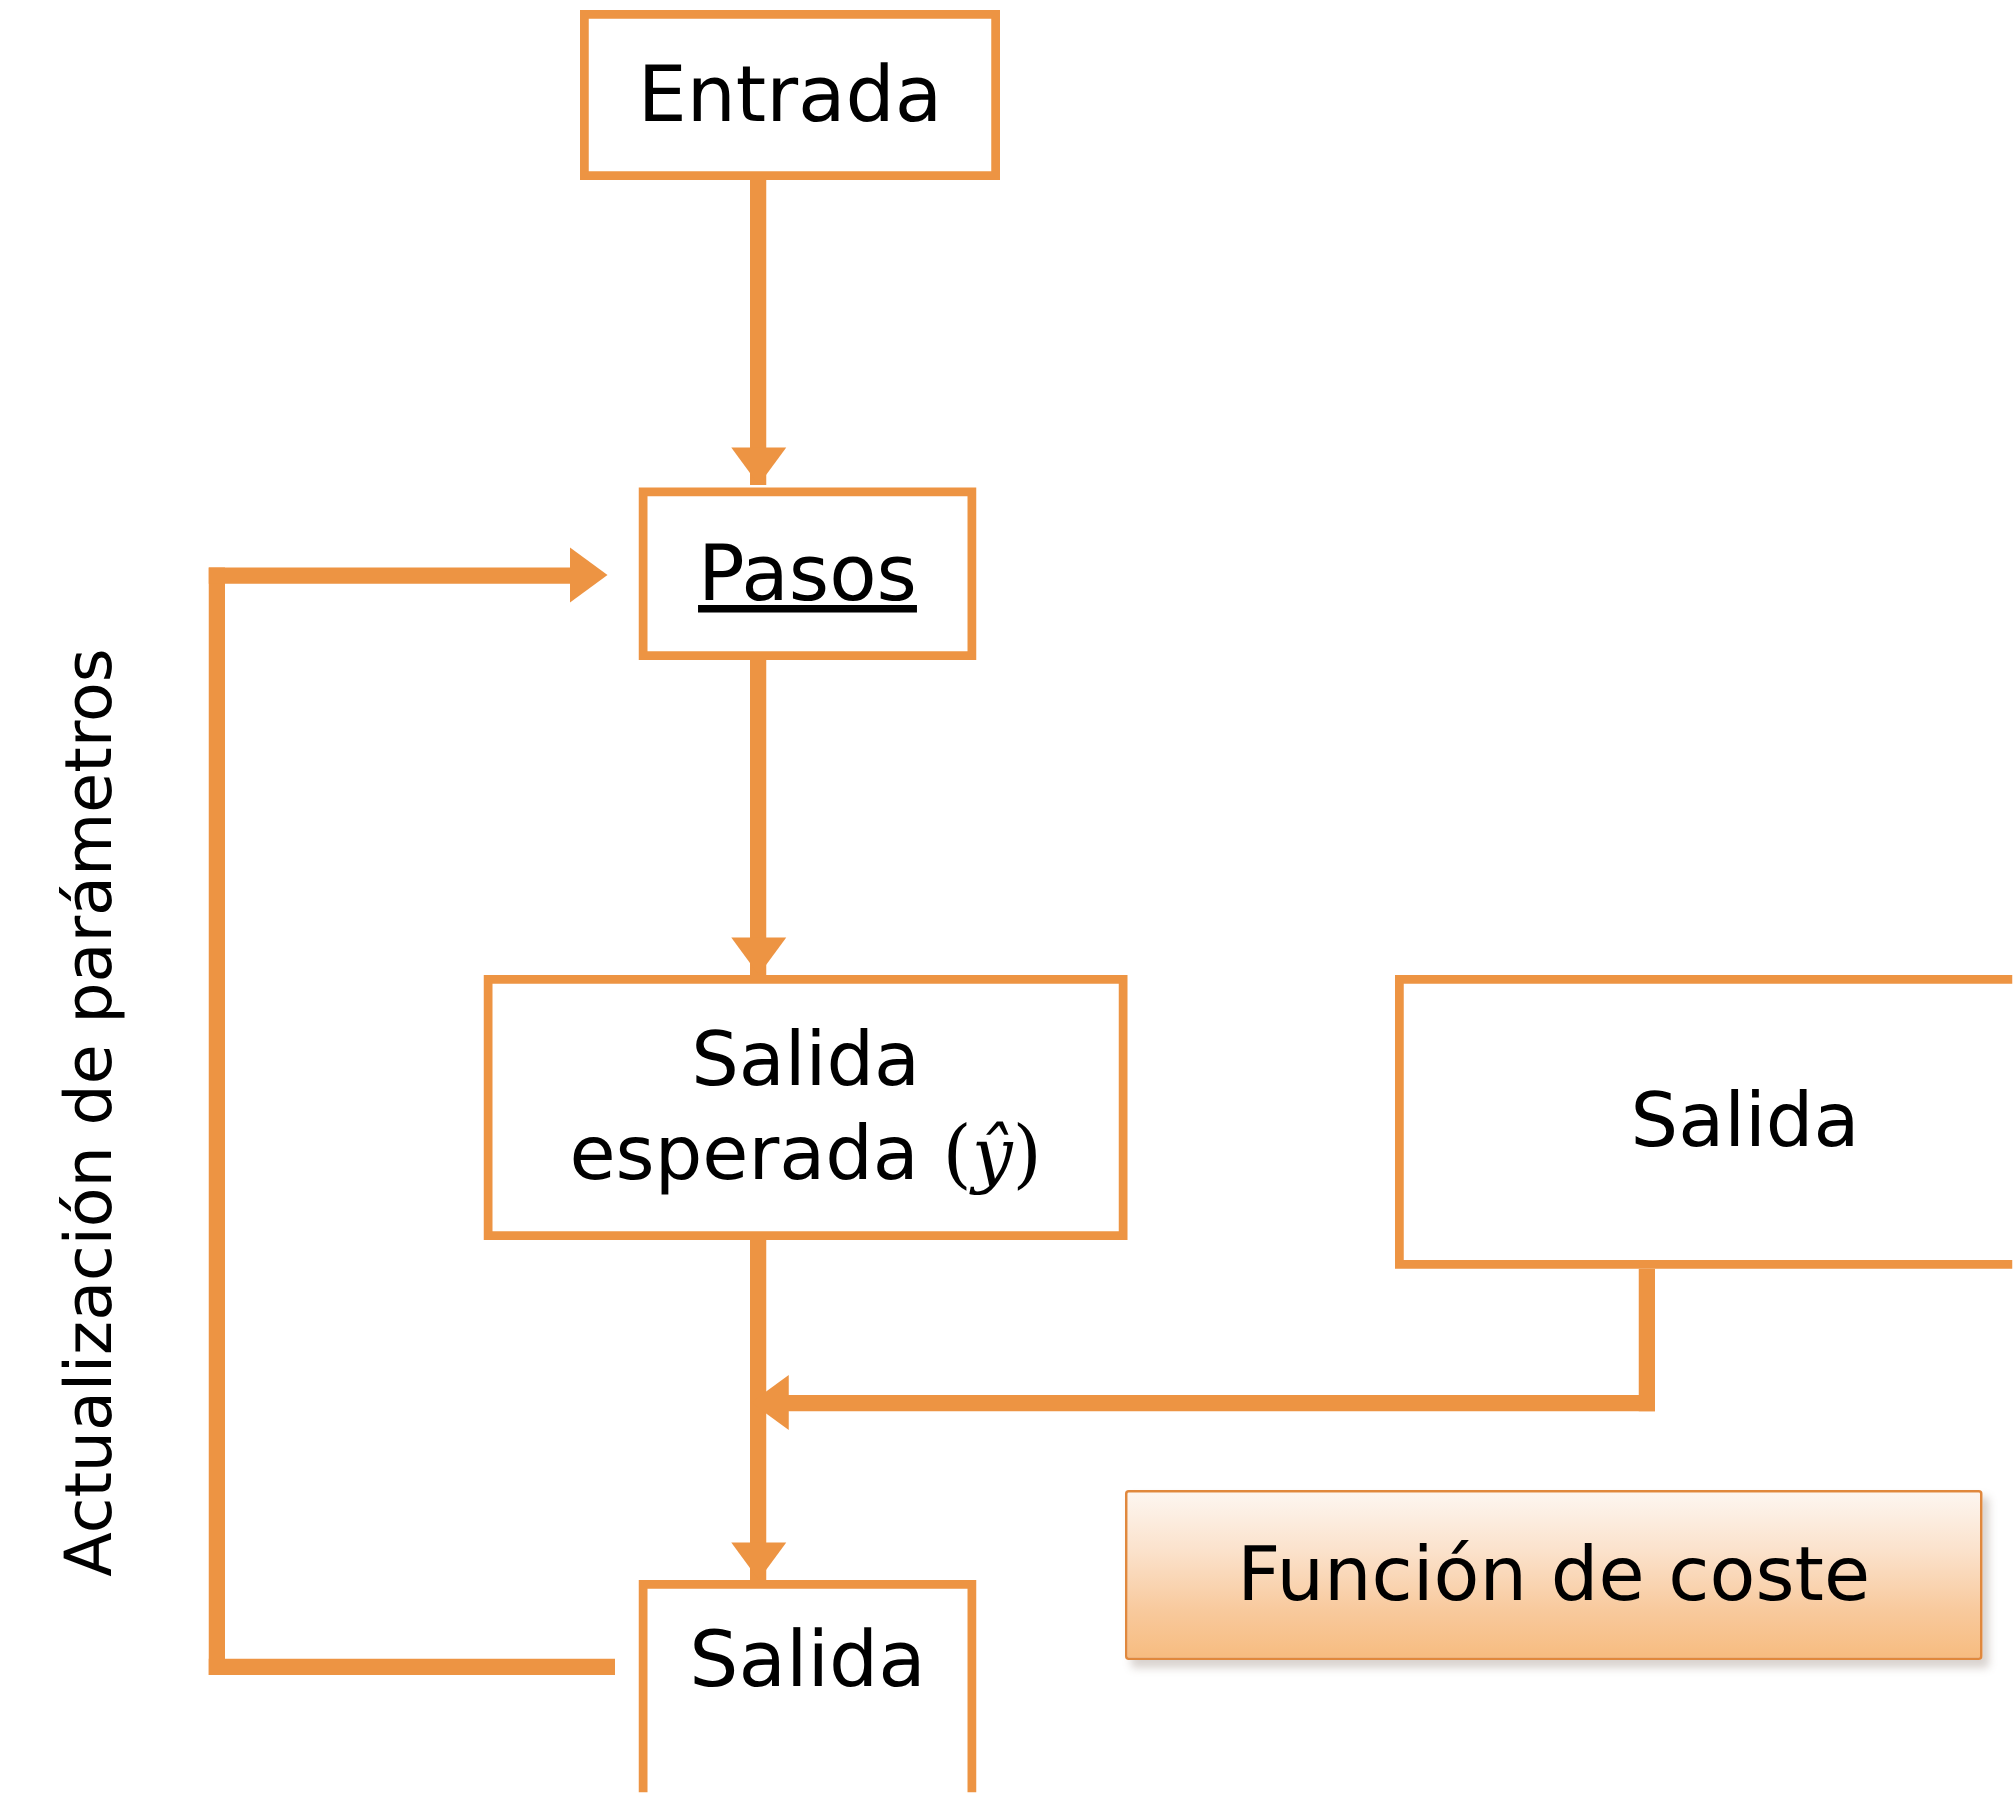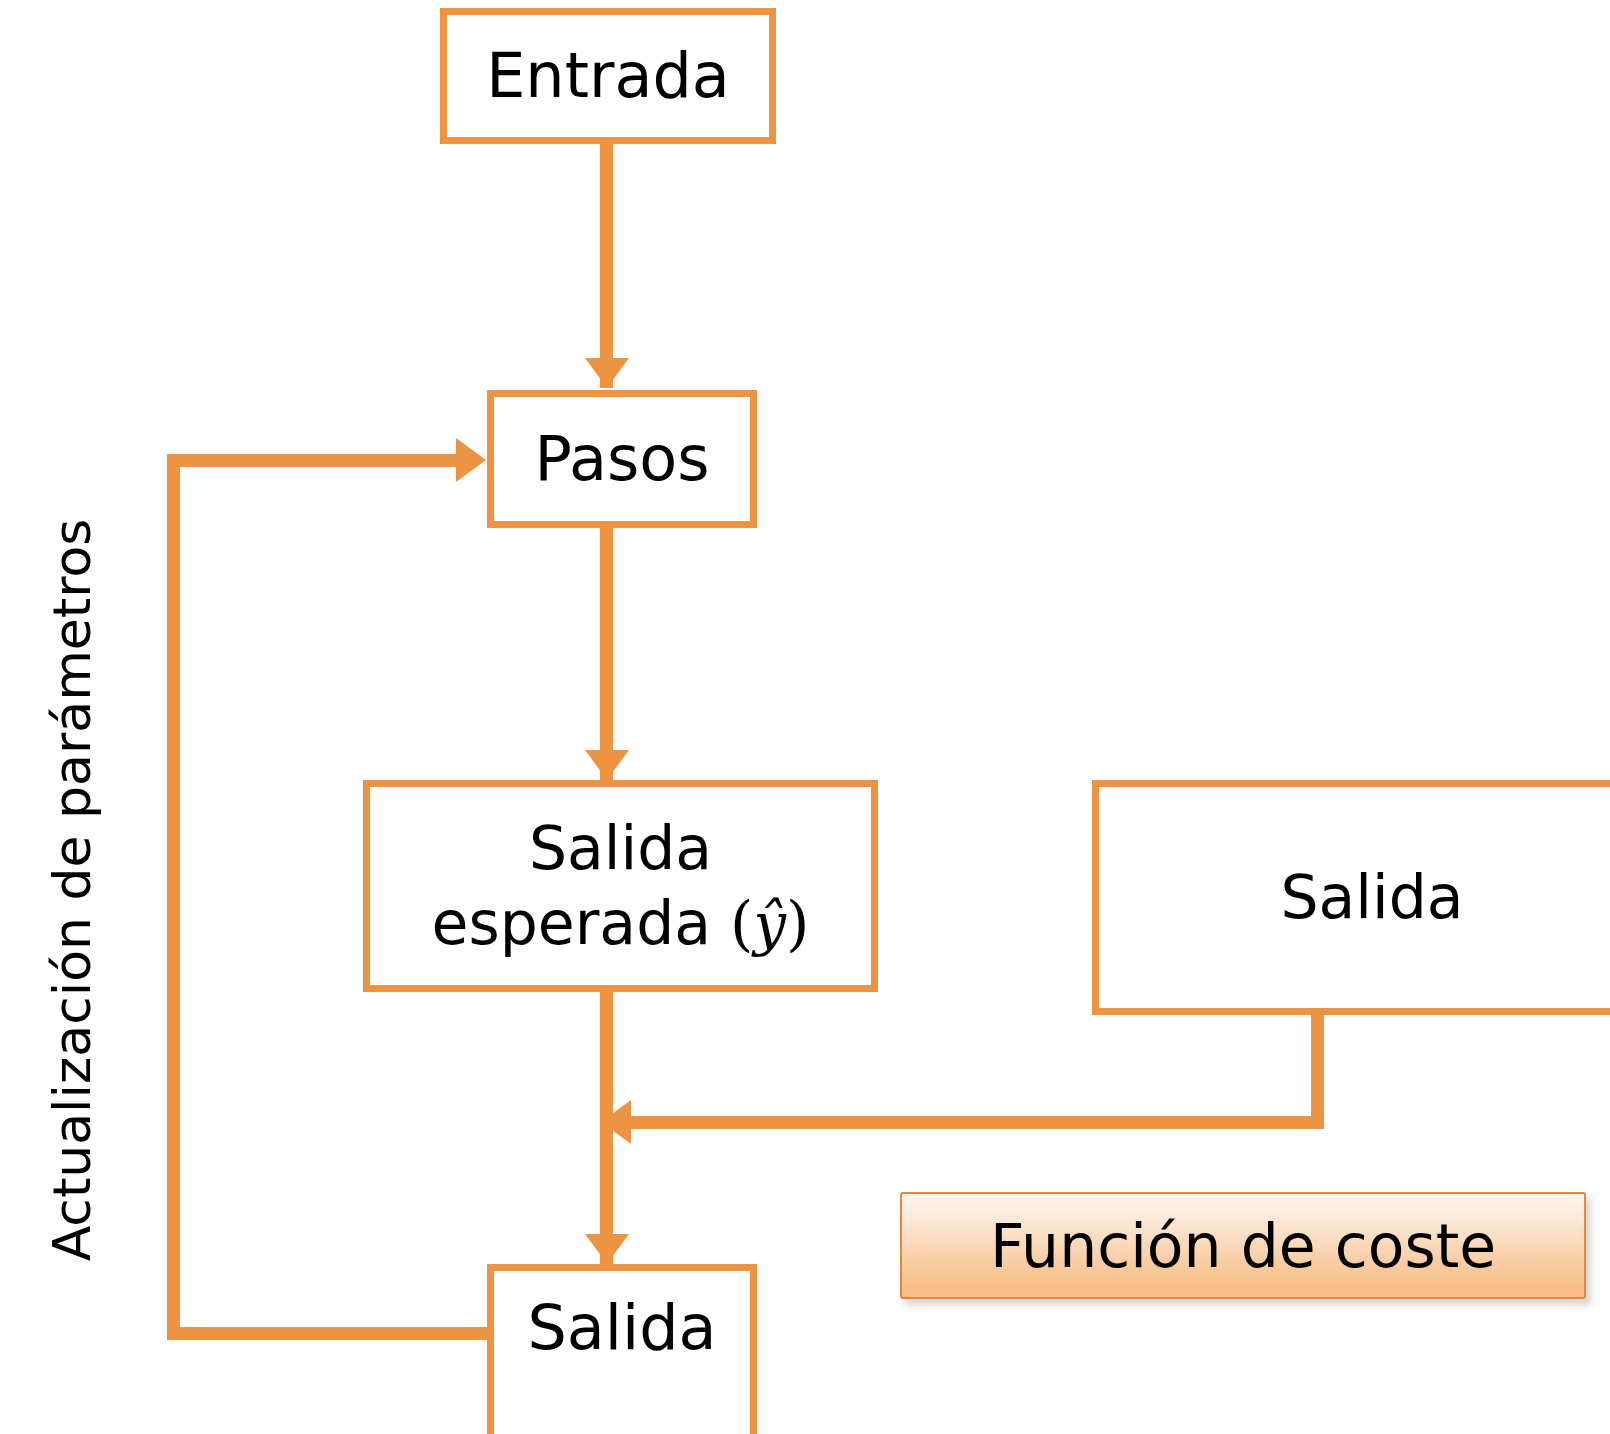--- a/index.html
+++ b/index.html
@@ -22,20 +22,21 @@
     box-sizing: border-box;
     border: 7px solid var(--accent, #ED9443);
     background: #ffffff;
     display: flex;
     align-items: center;
     justify-content: center;
     text-align: center;
     color: #000000;
     line-height: 1.12;
     white-space: pre-line;
+    margin-left: 24px;
   }
 
   #node-entrada {
     left: 440px;  top: 8px;
     width: 336px; height: 136px;
     font-size: 62px;
   }
   #node-pasos {
     left: 487px;  top: 390px;
     width: 270px; height: 138px;
@@ -72,21 +73,21 @@
   .parens {
     font-family: "DejaVu Serif", "Liberation Serif", serif;
     font-size: 1.0em;
   }
 
   
   #node-coste {
     position: absolute;
     box-sizing: border-box;
     left: 900px; top: 1192px;
-    width: 686px; height: 107px;
+    width: 686px; height: 136px;
     border: 2px solid #E0883D;
     border-radius: 3px;
     background: linear-gradient(to bottom, #FDF6F0 0%, #FBE2CC 35%, #F8C99C 72%, #F7BC80 100%);
     box-shadow: 5px 6px 7px rgba(130,110,95,0.30);
     display: flex;
     align-items: center;
     justify-content: center;
     color: #000000;
     font-size: 60px;
   }
@@ -150,21 +151,21 @@
   <div class="seg" style="left: 167px; top: 454px; width: 13px; height: 886px; background: rgb(237, 148, 67);"></div>
   <div class="seg" style="left: 167px; top: 454px; width: 300px; height: 13px; background: rgb(237, 148, 67);"></div>
   <div class="arrowhead arrow-right" style="left: 456px; top: 438px; border-left-color: rgb(237, 148, 67);"></div>
 
   <div id="label-update">Actualización de parámetros</div>
 
   <div class="node" id="node-entrada" style="border-color: rgb(237, 148, 67);">
     <span>Entrada</span>
   </div>
 
-  <div class="node" id="node-pasos" style="border-color: rgb(237, 148, 67);">
+  <div class="node" id="node-pasos" style="border-color: rgb(237, 148, 67); text-decoration: underline;">
     <span>Pasos</span>
   </div>
 
   <div class="node" id="node-pred" style="border-color: rgb(237, 148, 67);">
     <span>Salida</span>
     <span class="line2"><span>esperada </span><span class="parens">(</span><span class="mathvar">ŷ</span><span class="parens">)</span></span>
   </div>
 
   <div class="node" id="node-exp" style="border-color: rgb(237, 148, 67);">
     <span>Salida</span>

